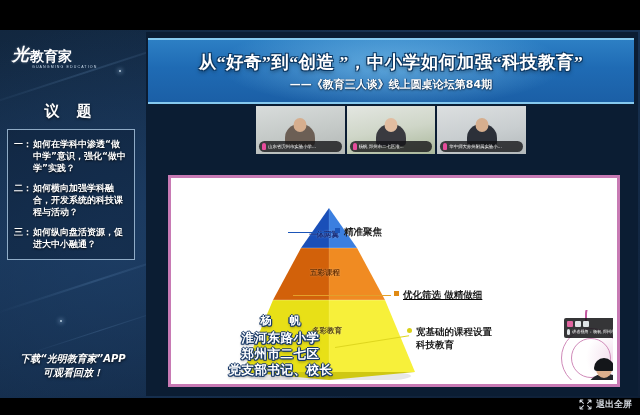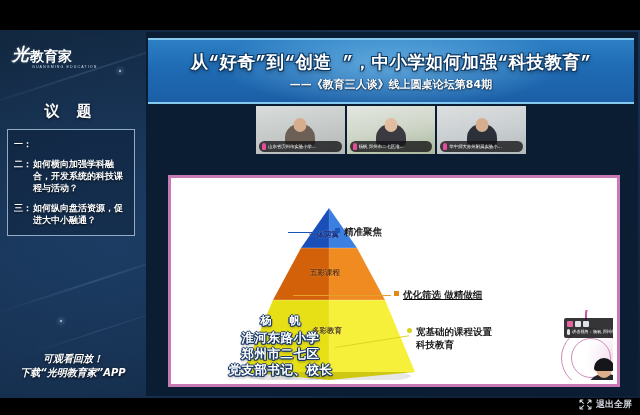--- a/index.html
+++ b/index.html
@@ -179,21 +179,21 @@
     border-bottom: 2px solid #86c9ee;
     box-sizing: border-box;
     display: flex;
     flex-direction: column;
     align-items: center;
     justify-content: center;
     overflow: hidden;
   }
   #title-banner .title-main {
     color: #ffffff;
-    font-family: Liberation Mono, monospace;
+    font-family: Liberation Serif, serif;
     font-weight: bold;
     font-size: 17.5px;
     letter-spacing: 0.5px;
     white-space: nowrap;
     text-shadow:
       0 0 1px #0a2d52,
       1px 1px 0 #0d3a66,
       -1px 1px 0 #0d3a66,
       1px -1px 0 #0d3a66,
       -1px -1px 0 #0d3a66,
@@ -526,35 +526,36 @@
         <span class="logo-name">教育家</span>
       </div>
       <div class="logo-sub">GUANGMING EDUCATION</div>
     </div>
 
     <div id="agenda">
       <div class="agenda-title">议 题</div>
       <div class="agenda-box">
         <div class="agenda-item">
           <span class="agenda-num">一：</span>
+          <span class="agenda-text">如何在学科中渗透“做中学”意识，强化“做中学”实践？</span>
         </div>
         <div class="agenda-item">
           <span class="agenda-num">二：</span>
           <span class="agenda-text">如何横向加强学科融合，开发系统的科技课程与活动？</span>
         </div>
         <div class="agenda-item">
           <span class="agenda-num">三：</span>
           <span class="agenda-text">如何纵向盘活资源，促进大中小融通？</span>
         </div>
       </div>
     </div>
 
     <div id="promo">
+      <div>下载“光明教育家”APP</div>
       <div>可观看回放！</div>
-      <div>下载“光明教育家”APP</div>
     </div>
 
     <div id="content">
 
       <div id="title-banner">
         <div class="title-main">从“好奇”到“创造 ”，中小学如何加强“科技教育”</div>
         <div class="title-sub">——《教育三人谈》线上圆桌论坛第84期</div>
       </div>
 
       <div id="participants">

